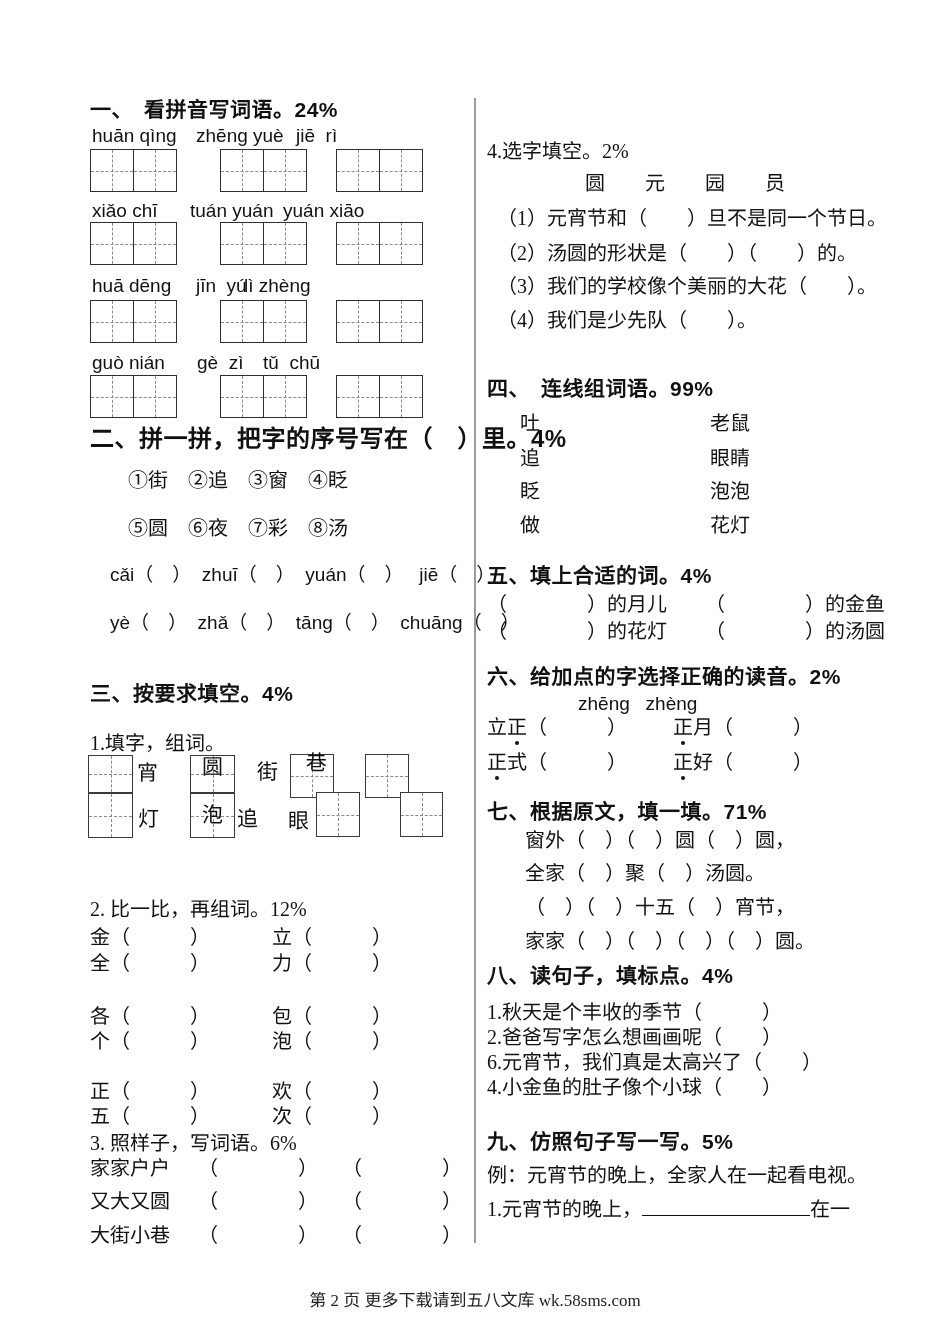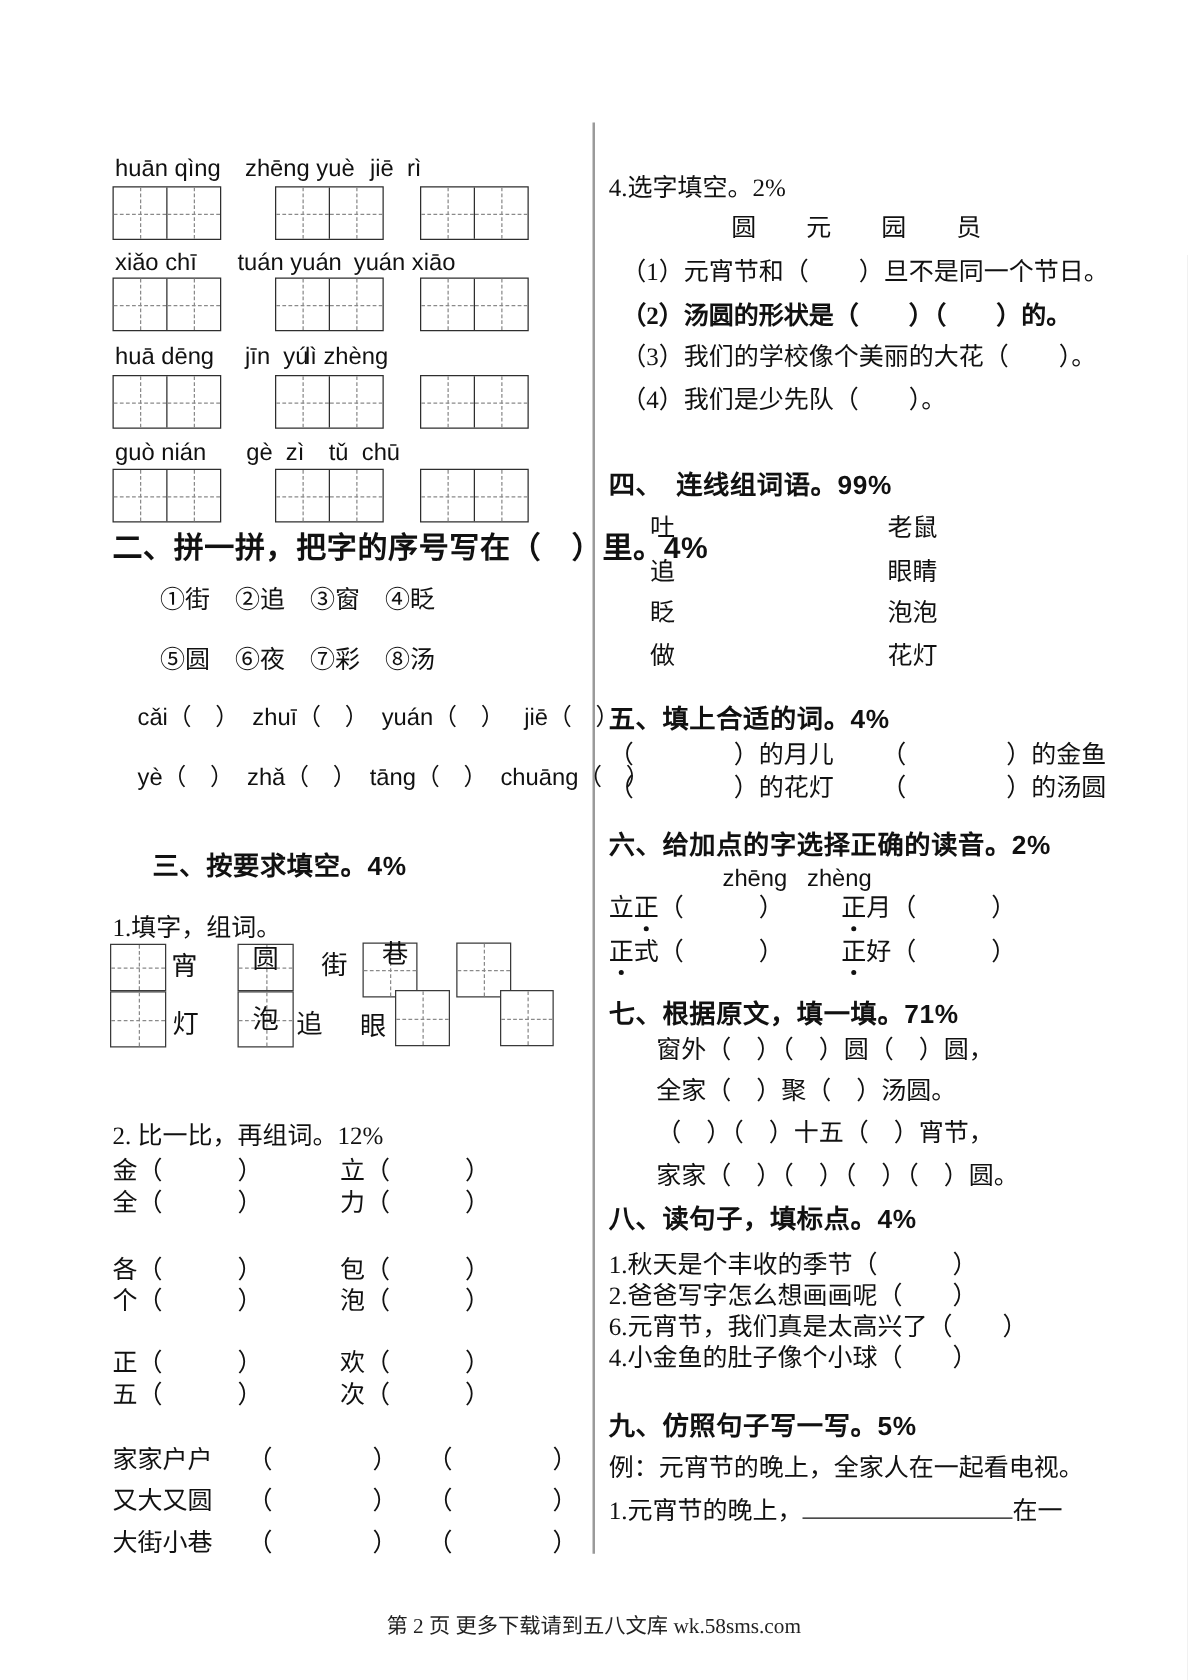--- a/index.html
+++ b/index.html
@@ -27,20 +27,21 @@
   .blank{display:inline-block;width:168px;height:2px;border-bottom:1.7px solid #111;vertical-align:baseline;}
   .footer{position:absolute;left:0;width:950px;text-align:center;font-size:17px;color:#222;}
 </style>
 </head>
 <body>
 
 <div class="page">
 
   <div class="divider" style="left:474px;top:98px;height:1145px;"></div>
 
+  <span class="t h" style="left:90px;top:97px;">一、　看拼音写词语。24%</span>
 
   <span class="t py" style="left:92px;top:124px;">huān qìng</span>
   <span class="t py" style="left:196px;top:124px;">zhēng yuè</span>
   <span class="t py" style="left:296px;top:124px;">jiē  rì</span>
   <div class="grid2" style="left:90px;top:149px;">
       <div class="cell"></div>
       <div class="cell"></div>
     </div>
   <div class="grid2" style="left:220px;top:149px;">
       <div class="cell"></div>
@@ -98,21 +99,21 @@
       <div class="cell"></div>
       <div class="cell"></div>
     </div>
 
   <span class="t h" style="left:90px;top:424px;font-size:24px;">二、拼一拼，把字的序号写在（　）里。4%</span>
   <span class="t" style="left:128px;top:516px;">⑤圆　⑥夜　⑦彩　⑧汤</span>
   <span class="t" style="left:128px;top:468px;">①街　②追　③窗　④眨</span>
   <span class="t py" style="left:110px;top:563px;">cǎi（　）  zhuī（　）  yuán（　）   jiē（　）</span>
   <span class="t py" style="left:110px;top:611px;">yè（　）  zhǎ（　）  tāng（　）  chuāng（　）</span>
 
-  <span class="t h" style="left:90px;top:681px;margin-left:32px;">三、按要求填空。4%</span>
+  <span class="t h" style="left:90px;top:681px;">三、按要求填空。4%</span>
   <span class="t" style="left:90px;top:731px;">1.填字，组词。</span>
 
   <div class="box" style="left:88px;top:755px;width:45px;height:38px;"></div>
   <div class="box" style="left:88px;top:793px;width:45px;height:45px;"></div>
   <span class="t" style="left:137px;top:760px;font-size:21px;">宵</span>
   <span class="t" style="left:138px;top:806px;font-size:21px;">灯</span>
 
   <div class="box" style="left:190px;top:755px;width:45px;height:38px;">
     <span class="ch" style="top:1px;">圆</span>
   </div>
@@ -138,34 +139,35 @@
   <span class="t" style="left:272px;top:951px;">力（　　　）</span>
   <span class="t" style="left:90px;top:1004px;">各（　　　）</span>
   <span class="t" style="left:272px;top:1004px;">包（　　　）</span>
   <span class="t" style="left:90px;top:1029px;">个（　　　）</span>
   <span class="t" style="left:272px;top:1029px;">泡（　　　）</span>
   <span class="t" style="left:90px;top:1079px;">正（　　　）</span>
   <span class="t" style="left:272px;top:1079px;">欢（　　　）</span>
   <span class="t" style="left:90px;top:1104px;">五（　　　）</span>
   <span class="t" style="left:272px;top:1104px;">次（　　　）</span>
 
+  <span class="t" style="left:90px;top:1131px;">3. 照样子，写词语。6%</span>
   <span class="t" style="left:90px;top:1156px;">家家户户</span>
   <span class="t" style="left:198px;top:1156px;">（　　　　）</span>
   <span class="t" style="left:342px;top:1156px;">（　　　　）</span>
   <span class="t" style="left:90px;top:1189px;">又大又圆</span>
   <span class="t" style="left:198px;top:1189px;">（　　　　）</span>
   <span class="t" style="left:342px;top:1189px;">（　　　　）</span>
   <span class="t" style="left:90px;top:1223px;">大街小巷</span>
   <span class="t" style="left:198px;top:1223px;">（　　　　）</span>
   <span class="t" style="left:342px;top:1223px;">（　　　　）</span>
 
   <span class="t" style="left:487px;top:139px;">4.选字填空。2%</span>
   <span class="t" style="left:585px;top:171px;">圆　　元　　园　　员</span>
   <span class="t" style="left:497px;top:206px;">（1）元宵节和（　　）旦不是同一个节日。</span>
-  <span class="t" style="left:497px;top:241px;font-weight:bold;">（2）汤圆的形状是（　　）（　　）的。</span>
+  <span class="t" style="left:497px;top:241px;">（2）汤圆的形状是（　　）（　　）的。</span>
   <span class="t" style="left:497px;top:274px;">（3）我们的学校像个美丽的大花（　　）。</span>
   <span class="t" style="left:497px;top:308px;">（4）我们是少先队（　　）。</span>
 
   <span class="t h" style="left:487px;top:376px;">四、　连线组词语。99%</span>
   <span class="t" style="left:520px;top:411px;">吐</span>
   <span class="t" style="left:520px;top:446px;">追</span>
   <span class="t" style="left:520px;top:479px;">眨</span>
   <span class="t" style="left:520px;top:513px;">做</span>
   <span class="t" style="left:710px;top:411px;">老鼠</span>
   <span class="t" style="left:710px;top:446px;">眼睛</span>

